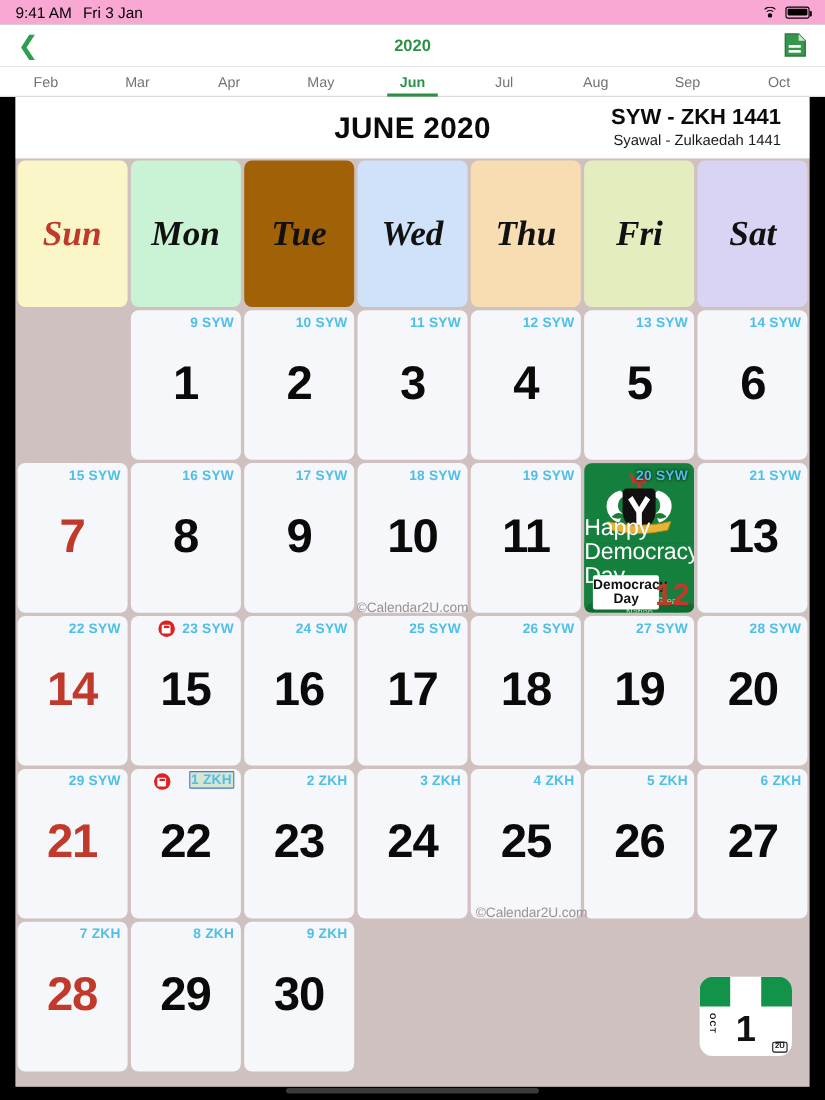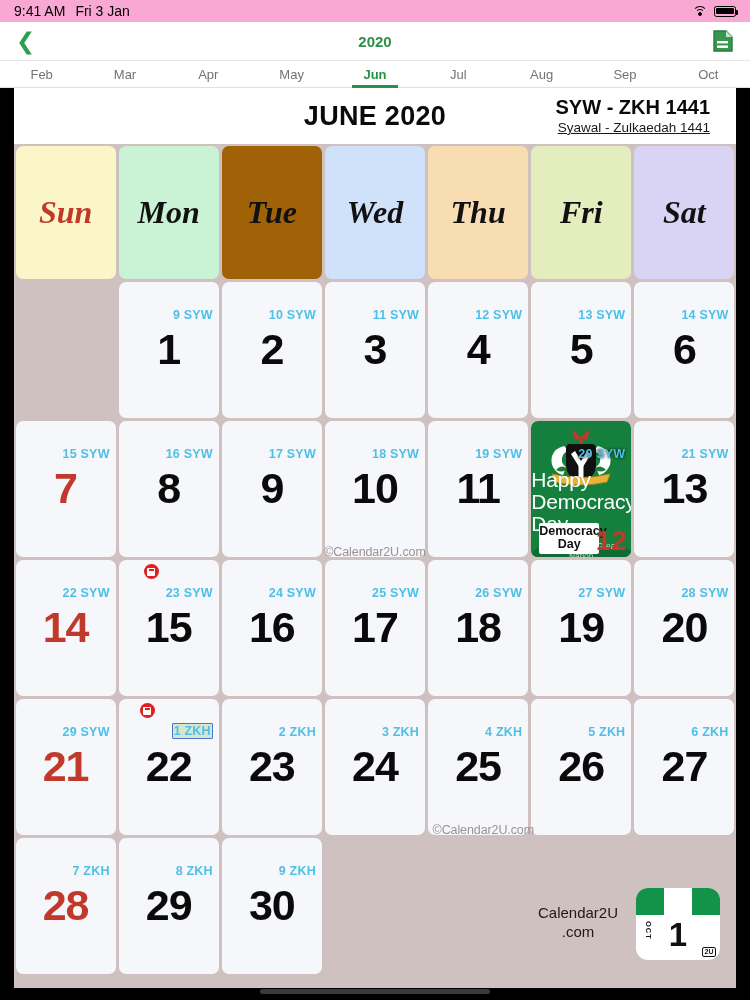--- a/index.html
+++ b/index.html
@@ -66,40 +66,40 @@
   #title-block{
     background:#fff;height:56px;display:flex;align-items:center;
     padding:0 26px;position:relative;
   }
   #month-title{
     position:absolute;left:0;right:0;text-align:center;
     font-size:27px;font-weight:bold;letter-spacing:.3px;color:#0a0a0a;
   }
   #hijri-block{margin-left:auto;text-align:right;line-height:1.18;z-index:2;}
   #hijri-short{font-size:20px;font-weight:bold;color:#0a0a0a;}
-  #hijri-long{font-size:13.5px;color:#1a1a1a;text-decoration:underline;}
+  #hijri-long{font-size:13.5px;color:#1a1a1a;}
 
   
   .grid-row{display:flex;}
   .hdr-cell{
     flex:1;margin:1.5px;border-radius:7px;height:133px;
     display:flex;align-items:center;justify-content:center;
     font-family:"Liberation Serif", serif;font-style:italic;font-weight:bold;
     font-size:32px;color:#111;
   }
   .hdr-cell.sun{color:#c0392b;}
 
   .day-cell{
     flex:1;margin:1.5px;border-radius:7px;height:136px;background:#f6f7fa;
     position:relative;overflow:hidden;
   }
   .day-cell.empty{background:transparent;}
   .hijri{
     position:absolute;top:4px;right:6px;font-size:12.5px;font-weight:bold;
-    color:#4ec0e8;letter-spacing:.2px;white-space:nowrap;margin-top:22px;
+    color:#4ec0e8;letter-spacing:.2px;white-space:nowrap;
   }
   .hijri.selected{
     background:#d6e6d0;border:1.5px solid #4a78c8;color:#4ec0e8;
     padding:0 1px;border-radius:1px;top:2.5px;
   }
   .ev-ic{
     position:absolute;top:4.5px;width:15px;height:15px;border-radius:50%;
     background:#e02020;display:flex;align-items:center;justify-content:center;
   }
   .ev-ic b{
@@ -413,24 +413,20 @@
         </div>
         <div class="day-cell empty"></div>
         <div class="day-cell empty"></div>
         <div class="day-cell empty"></div>
         <div class="day-cell empty"></div>
         <div class="wm" style="top: -13px; left: 30%;">©Calendar2U.com</div>
       </div>
     </div>
 
   <div id="footer">
-    <div id="brand">
-      <div>Calendar2U</div>
-      <div>.com</div>
-    </div>
     <div id="logo">
       <div class="flag">
           <i></i>
           <i></i>
           <i></i>
         </div>
       <div class="oct">OCT</div>
       <div class="one">1</div>
       <div class="tag">2U</div>
     </div>

